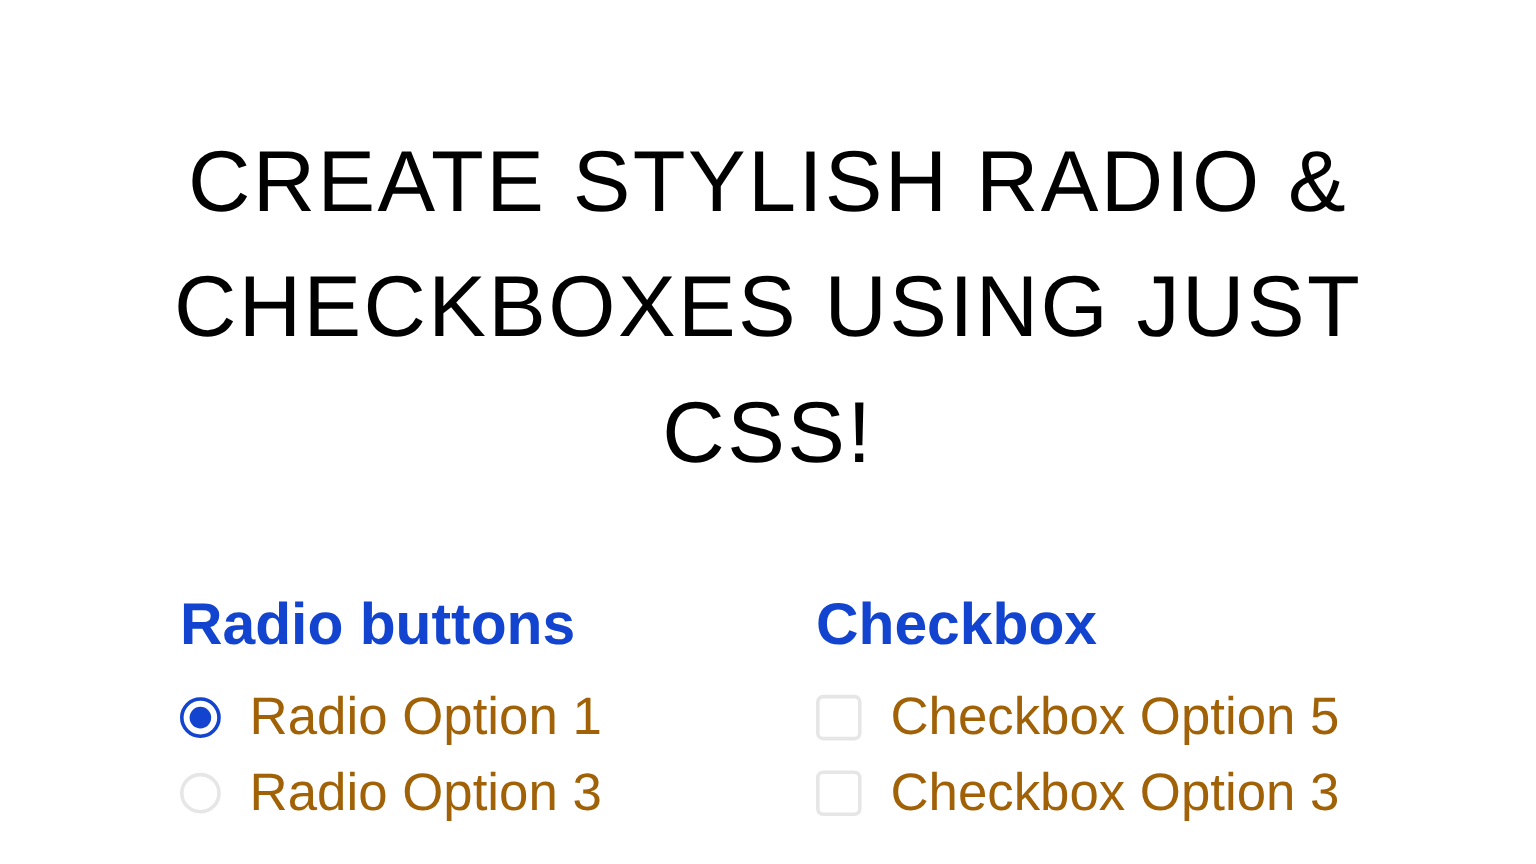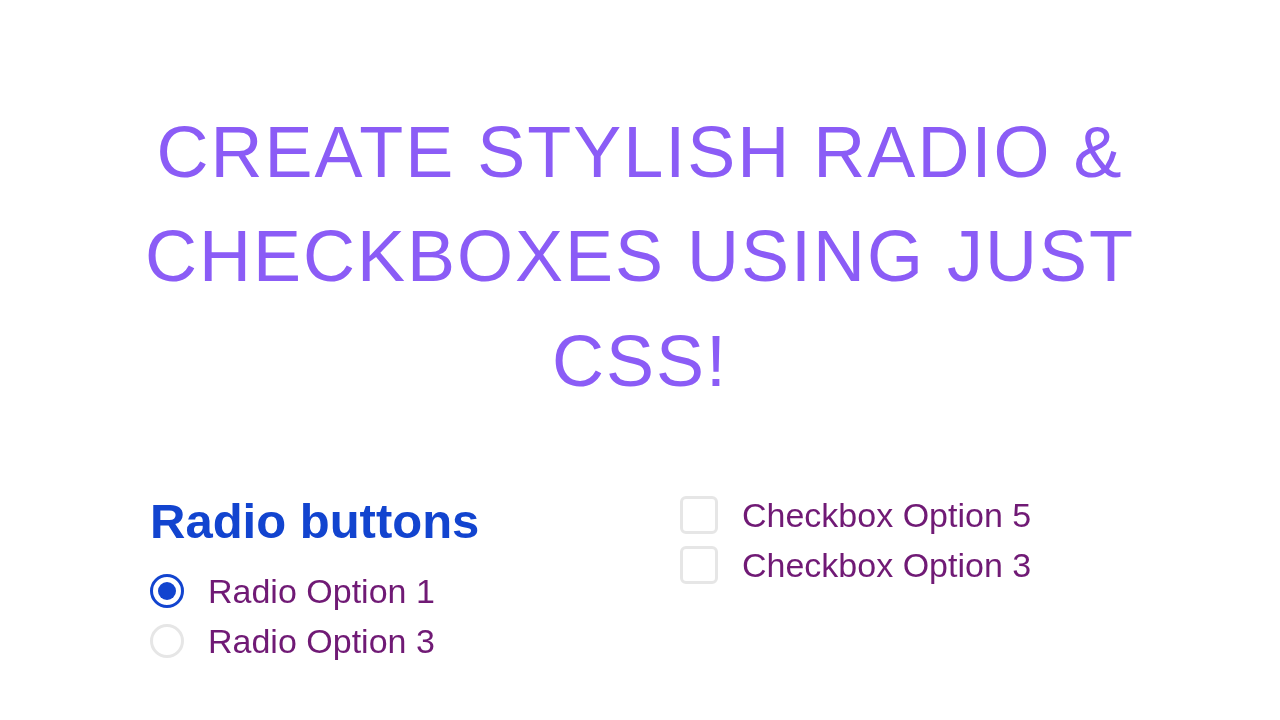--- a/index.html
+++ b/index.html
@@ -10,21 +10,21 @@
     padding: 100px 110px 40px 110px;
     display: flex;
     flex-direction: column;
   }
   .headline {
     font-family: Impact, "Arial Black", "Franklin Gothic Bold", sans-serif;
     font-weight: 400;
     font-size: 72px;
     line-height: 1.45;
     letter-spacing: 2px;
-    color: #8b5cf6;
+    color: #000000;
     text-align: center;
     text-transform: uppercase;
     margin-bottom: 80px;
   }
   .columns {
     display: flex;
     flex-direction: row;
     gap: 80px;
     padding: 0 40px;
   }
@@ -36,22 +36,22 @@
     margin-bottom: 20px;
   }
   .option-row {
     display: flex;
     align-items: center;
     gap: 24px;
     margin-bottom: 6px;
     cursor: pointer;
   }
   .option-label {
-    font-size: 34px;
-    color: #701a75;
+    font-size: 44px;
+    color: #a16207;
     line-height: 1.3;
   }
   
   .radio-outer {
     width: 34px; height: 34px;
     border-radius: 50%;
     border: 3px solid #e6e6e6;
     display: flex;
     align-items: center;
     justify-content: center;
@@ -106,20 +106,21 @@
 
       <div class="option-row">
         <span class="radio-outer">
           
         </span>
         <span class="option-label">Radio Option 3</span>
       </div>
     </div>
 
     <div class="col">
+      <div class="section-title">Checkbox</div>
 
 
       <div class="option-row">
         <span class="check-outer">
           
         </span>
         <span class="option-label">Checkbox Option 5</span>
       </div>
 
       <div class="option-row">

